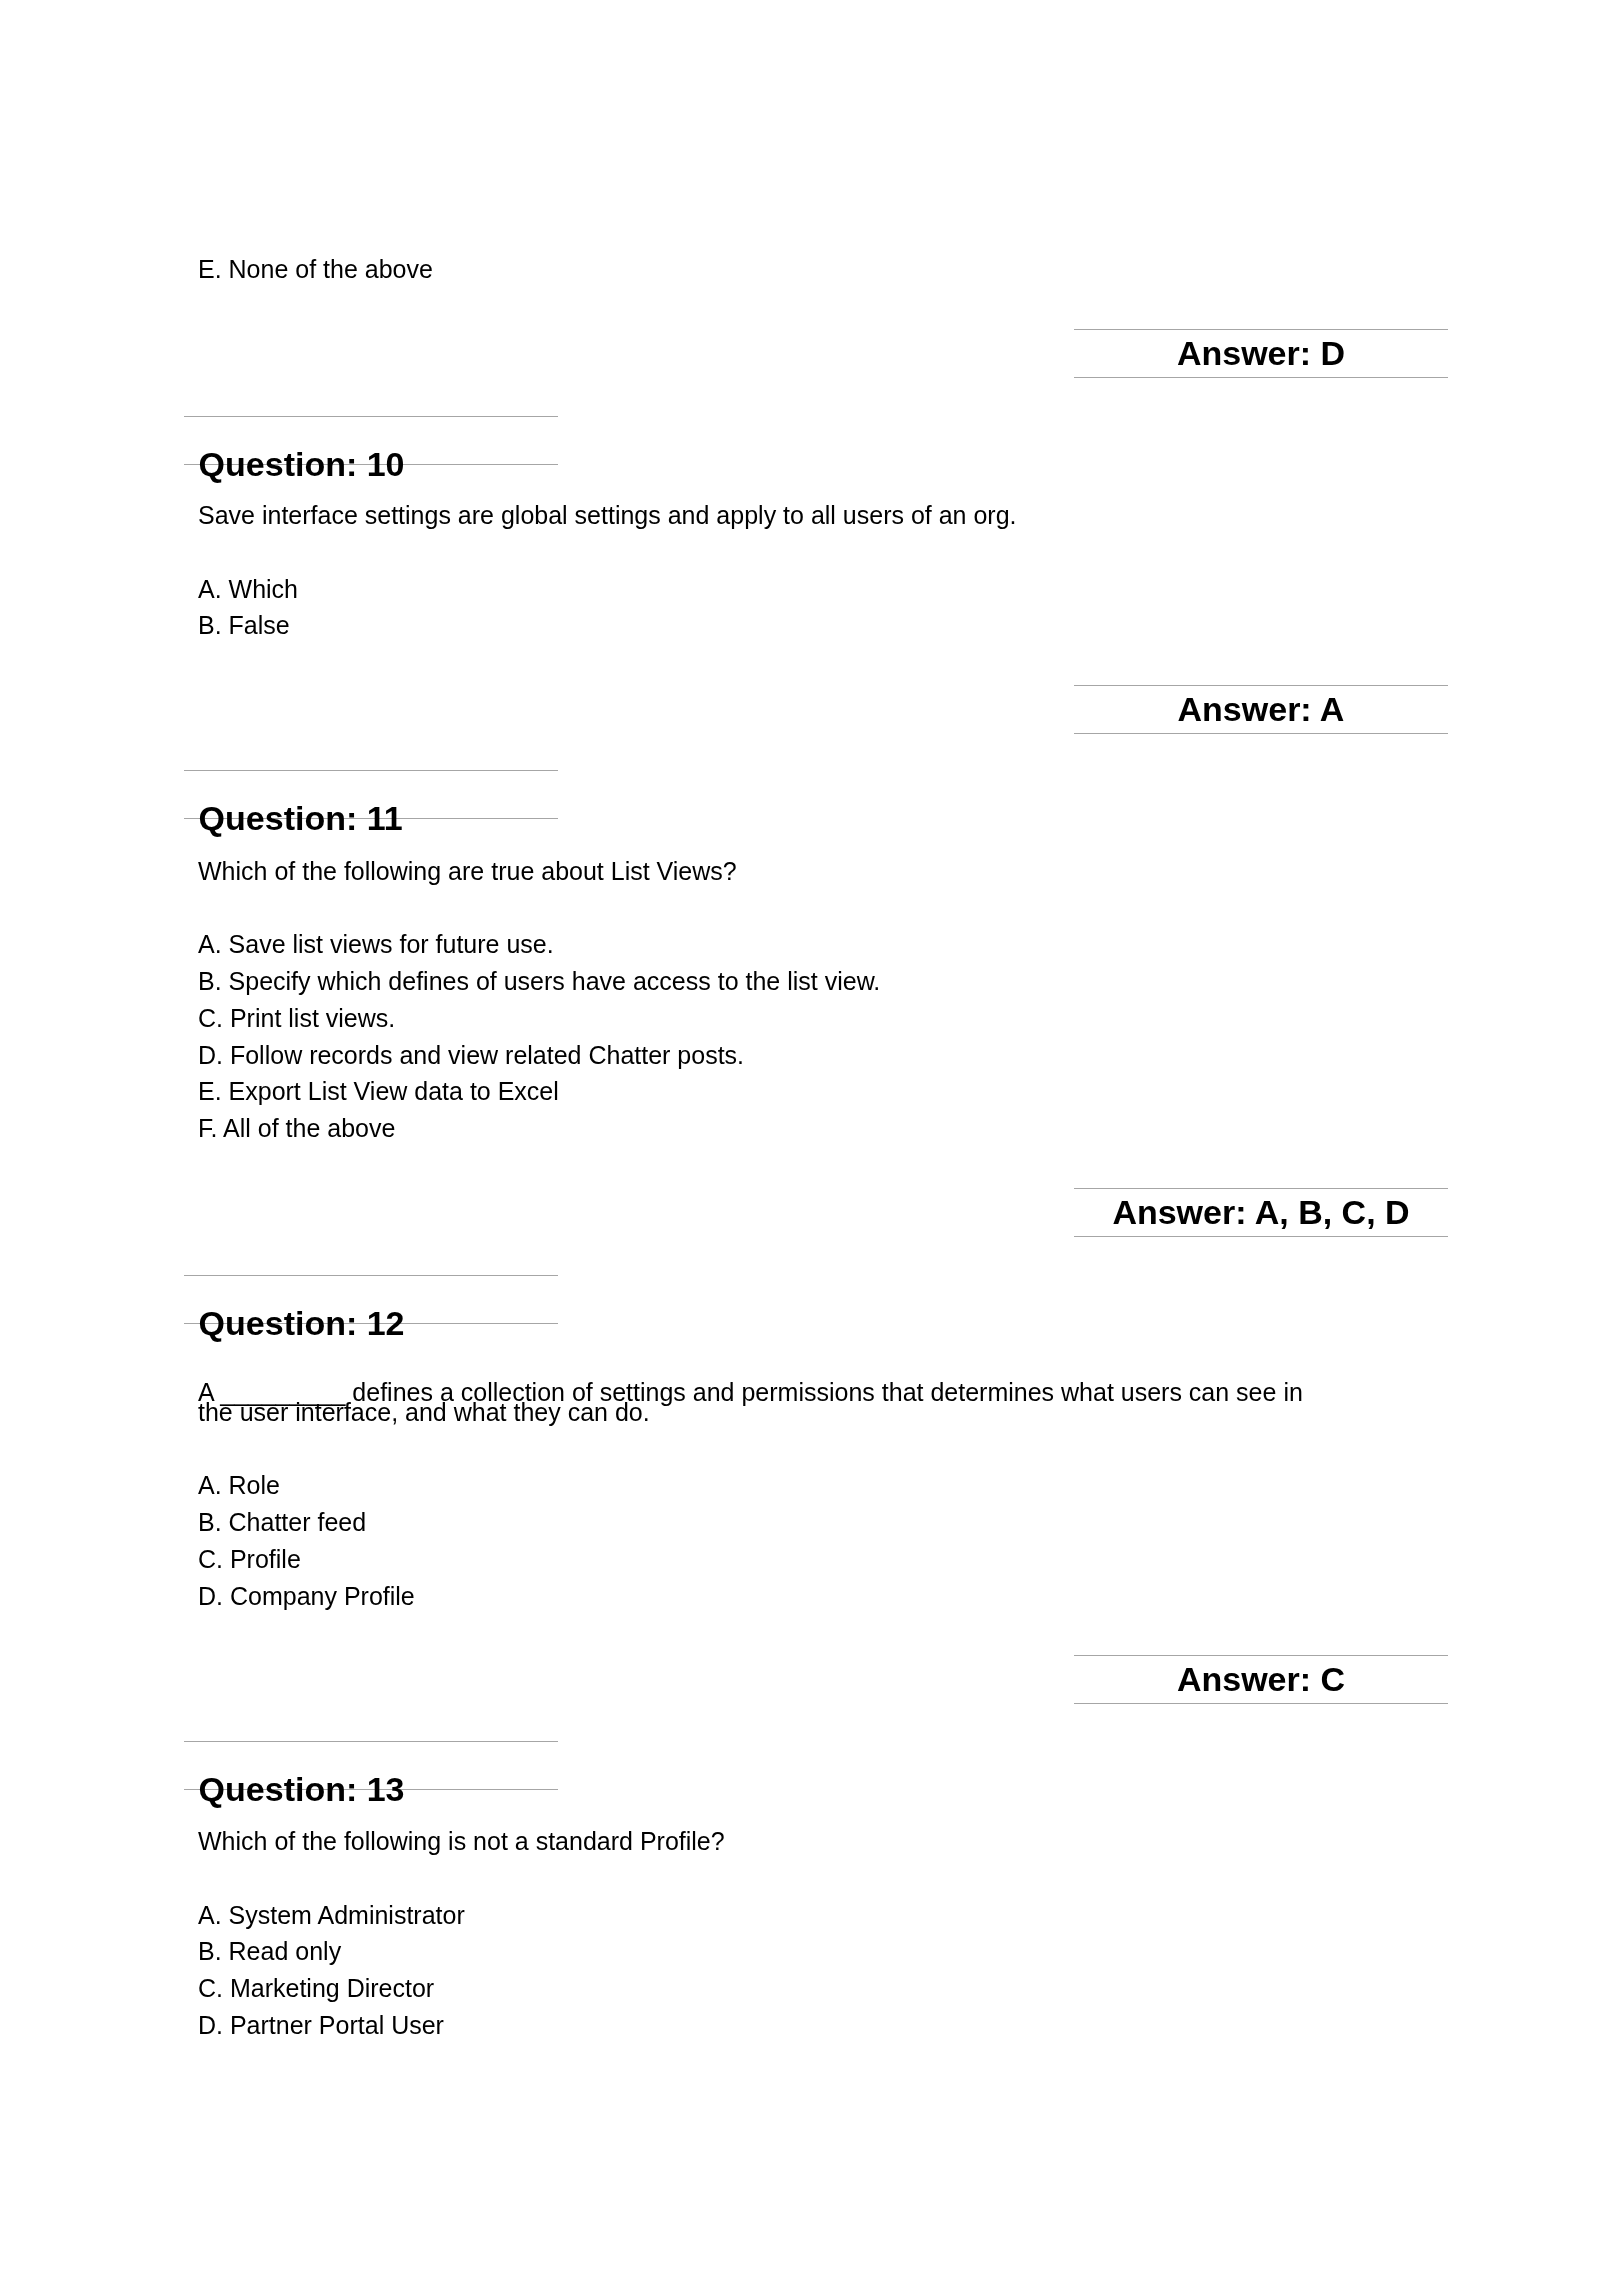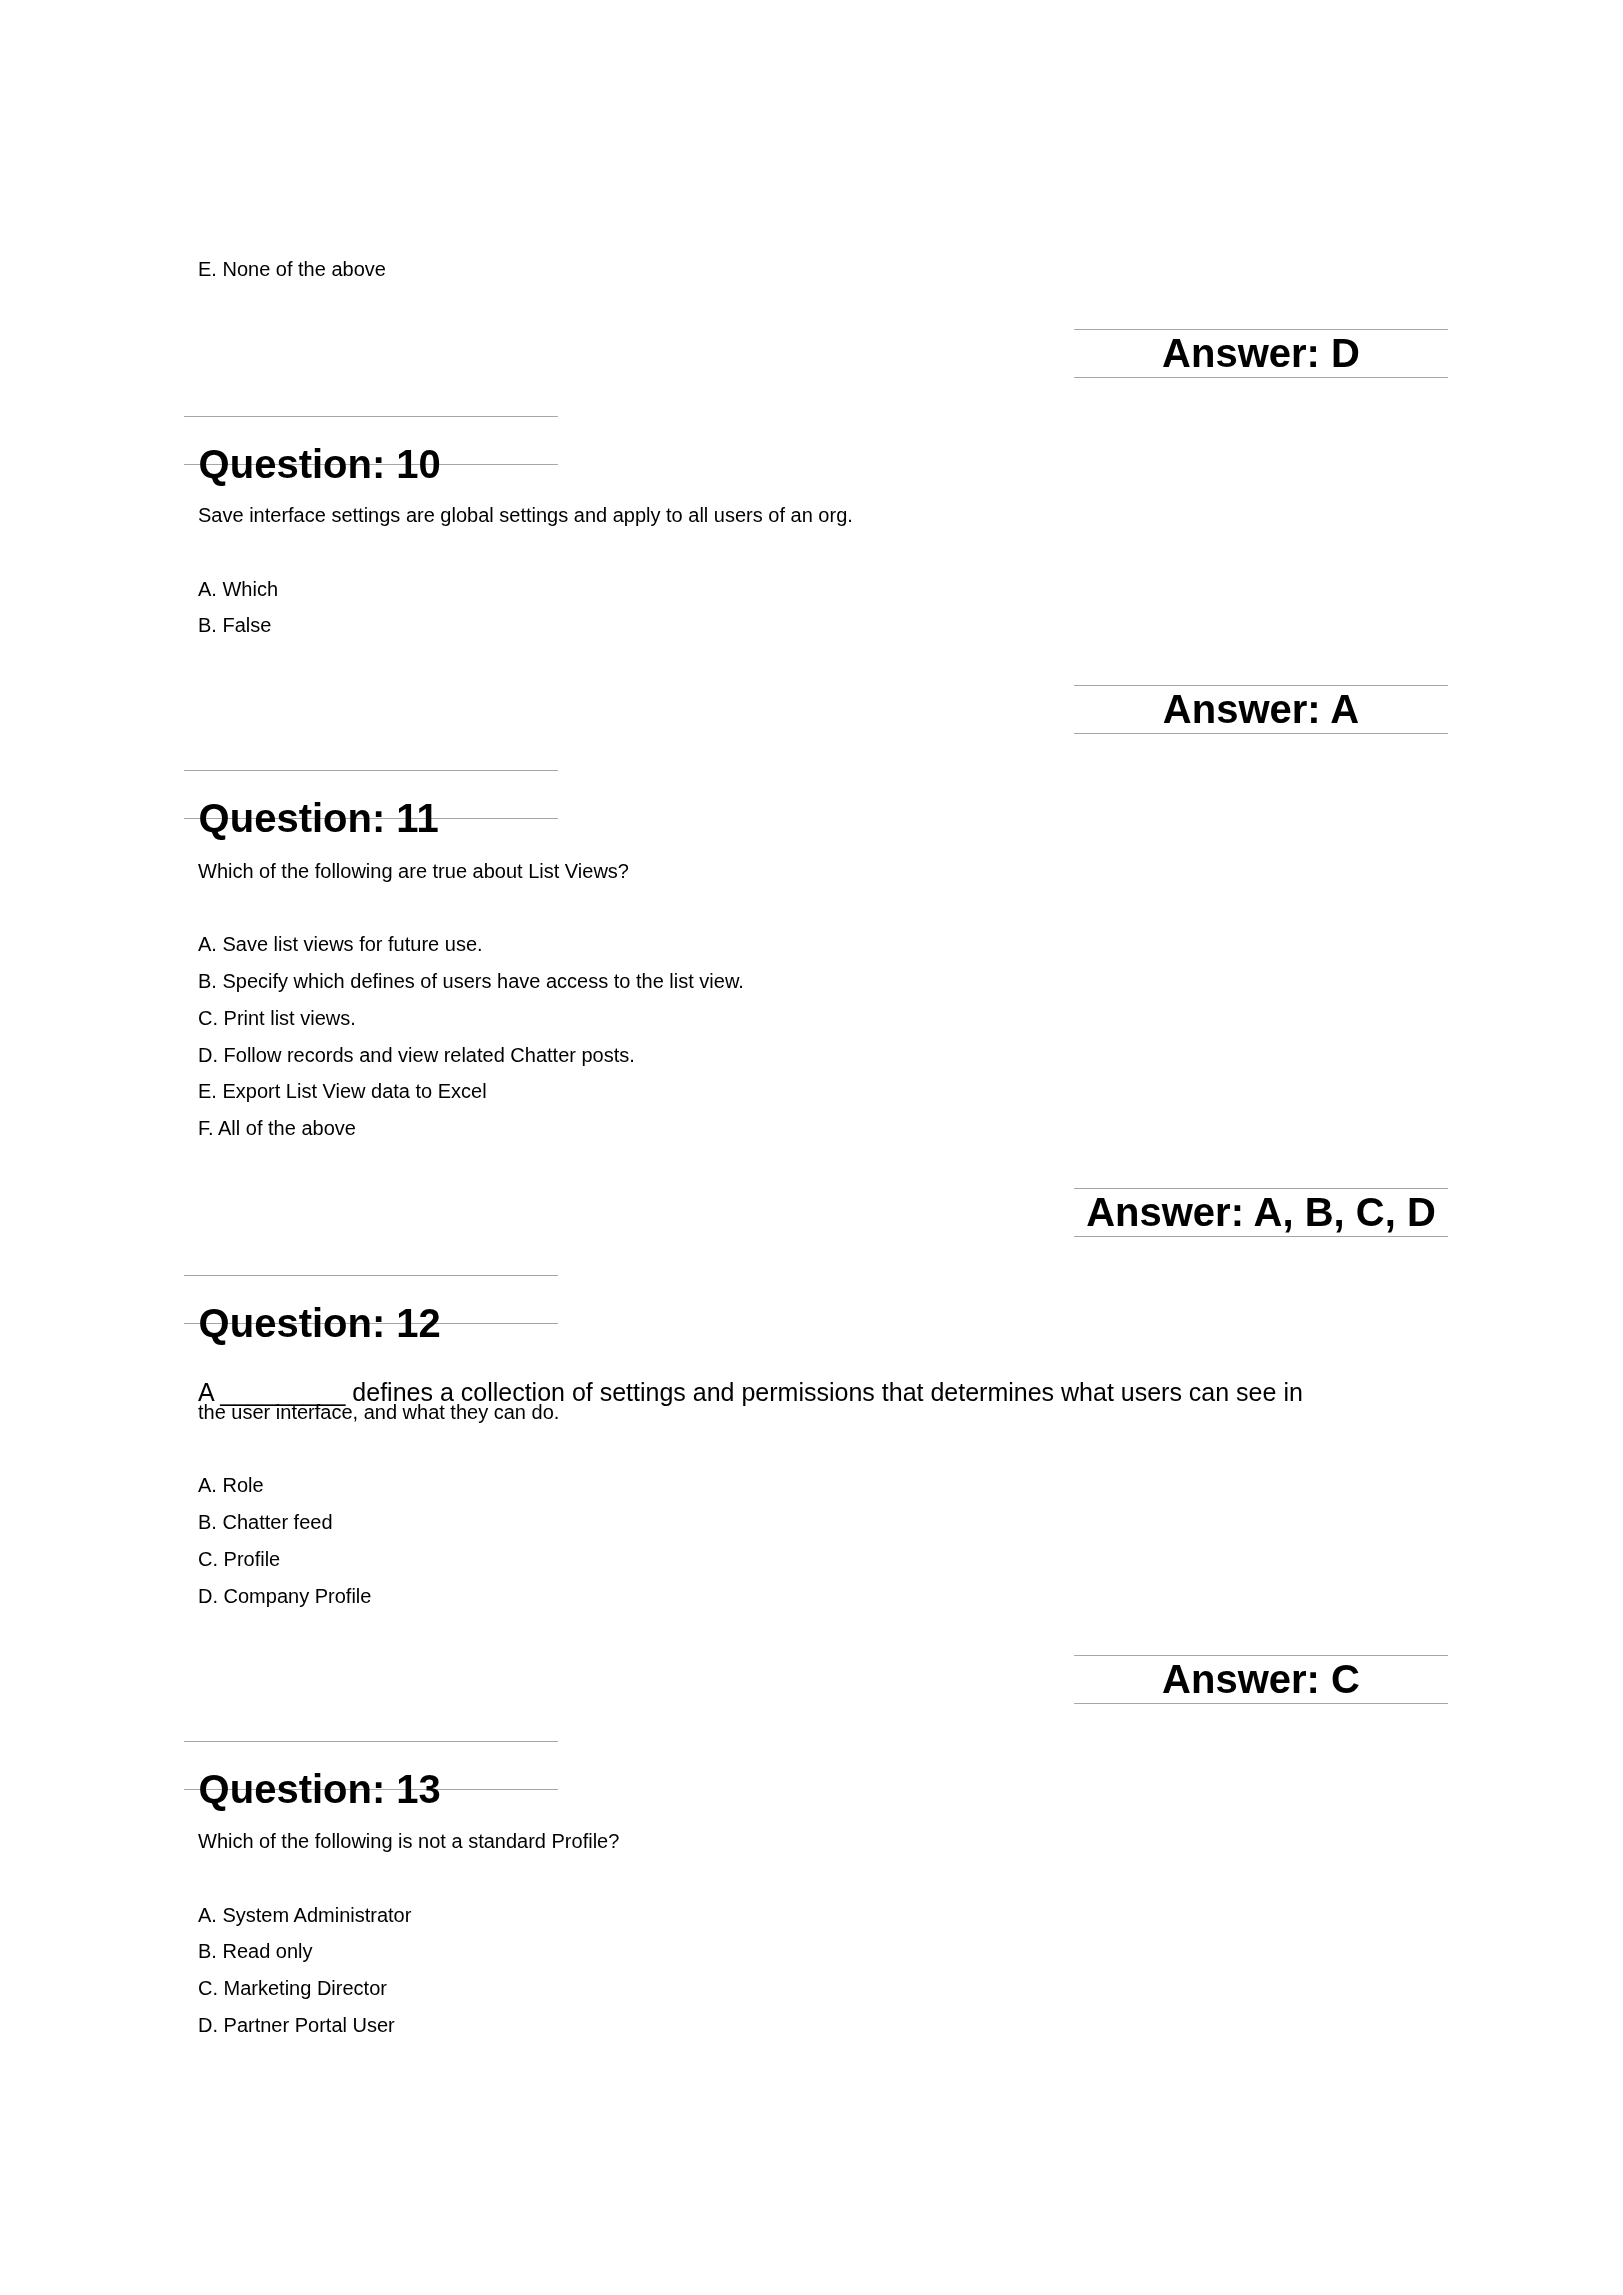--- a/index.html
+++ b/index.html
@@ -1,23 +1,23 @@
 <!DOCTYPE html>
 <html style="font-size:10px"><head>
 <meta charset="utf-8">
 <style>
   html, body { margin: 0; padding: 0; background: #ffffff; }
   body { width: 1623px; height: 2295px; position: relative; overflow: hidden;
          font-family: "Liberation Sans", "DejaVu Sans", sans-serif; color: #000; }
-  .line { position: absolute; left: 198px; font-size: 20px; line-height: 32px; white-space: nowrap; }
+  .line { position: absolute; left: 198px; font-size: 25px; line-height: 32px; white-space: nowrap; }
   .box { position: absolute; border-top: 1.9px solid #a6a6a6; border-bottom: 1.9px solid #a6a6a6;
          box-sizing: border-box; }
   .qbox { left: 184px; width: 374px; height: 49px; }
   .abox { left: 1074px; width: 374px; height: 49px; text-align: center; }
-  .heading { font-weight: bold; font-size: 40px; line-height: 46px; }
+  .heading { font-weight: bold; font-size: 34px; line-height: 46px; }
   .qbox .heading { padding-left: 14.6px; margin-top: 24px; }
   .justified { position: absolute; left: 198px; width: 1237px; font-size: 25px; line-height: 37px;
                text-align: justify; text-align-last: left; margin-top: 17px; }
 </style>
 </head>
 <body>
 
 <div class="line" style="top:253px">E. None of the above</div>
 <div class="box abox" style="top:329px">
   <div class="heading">Answer: D</div>

